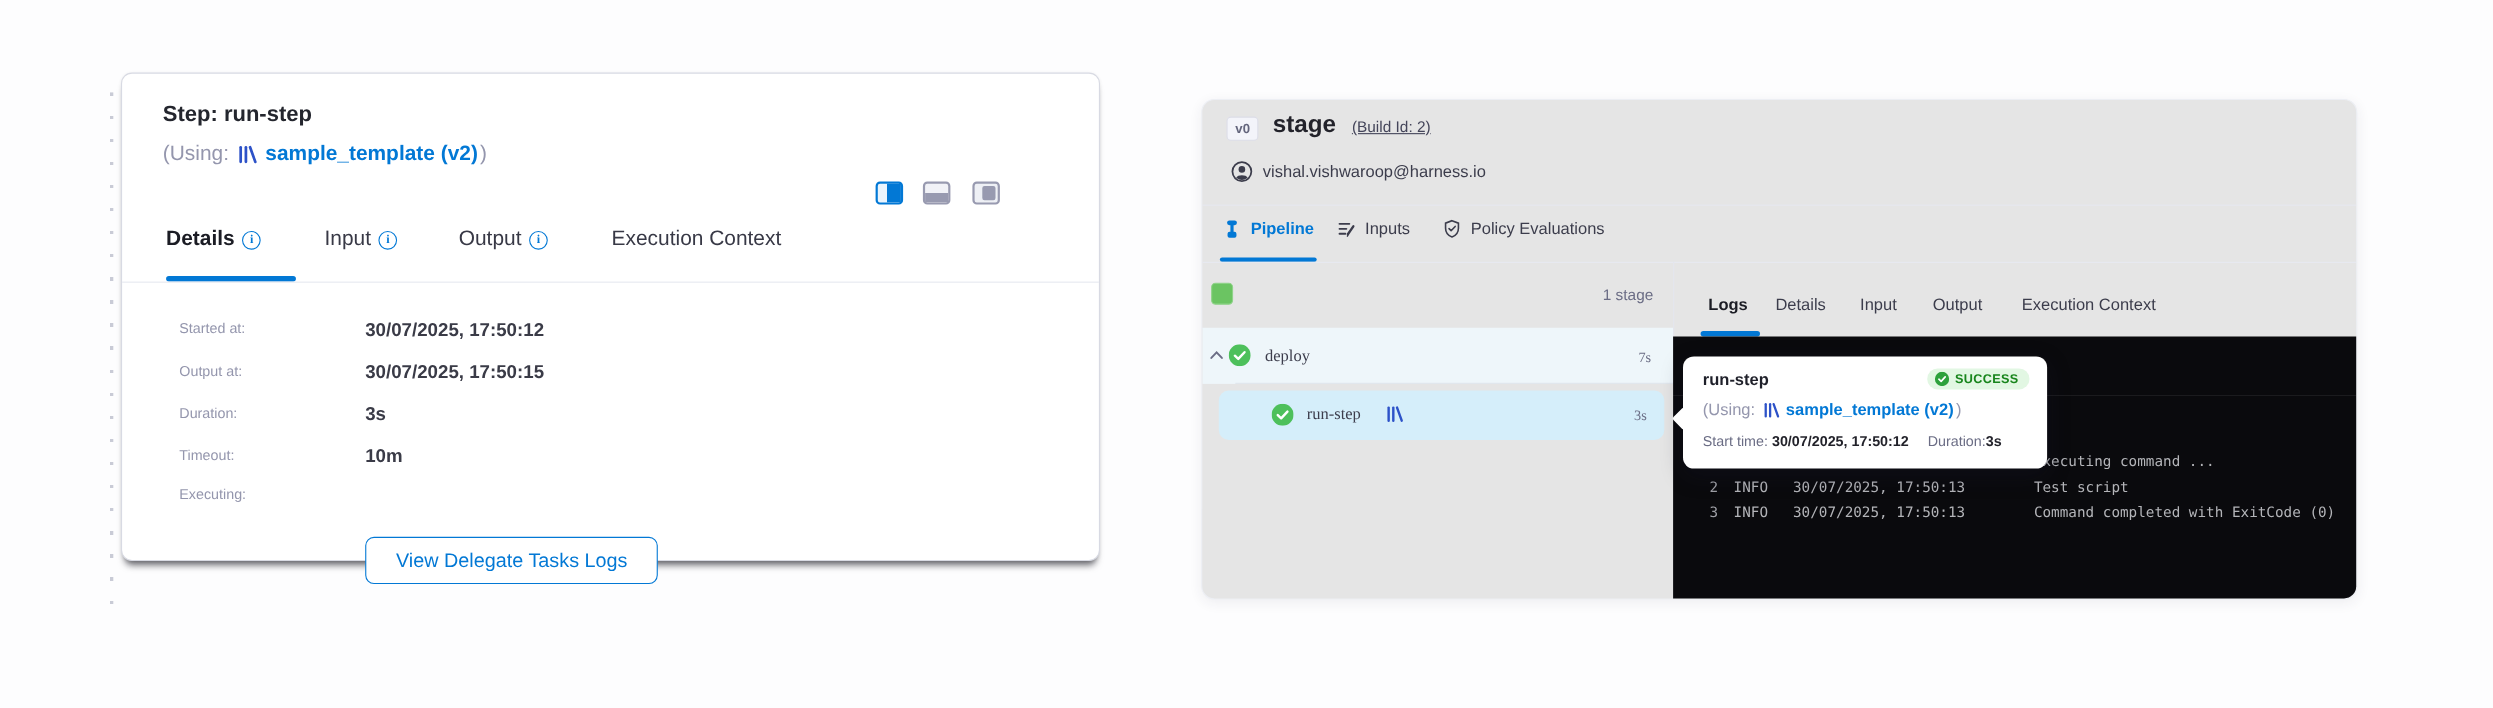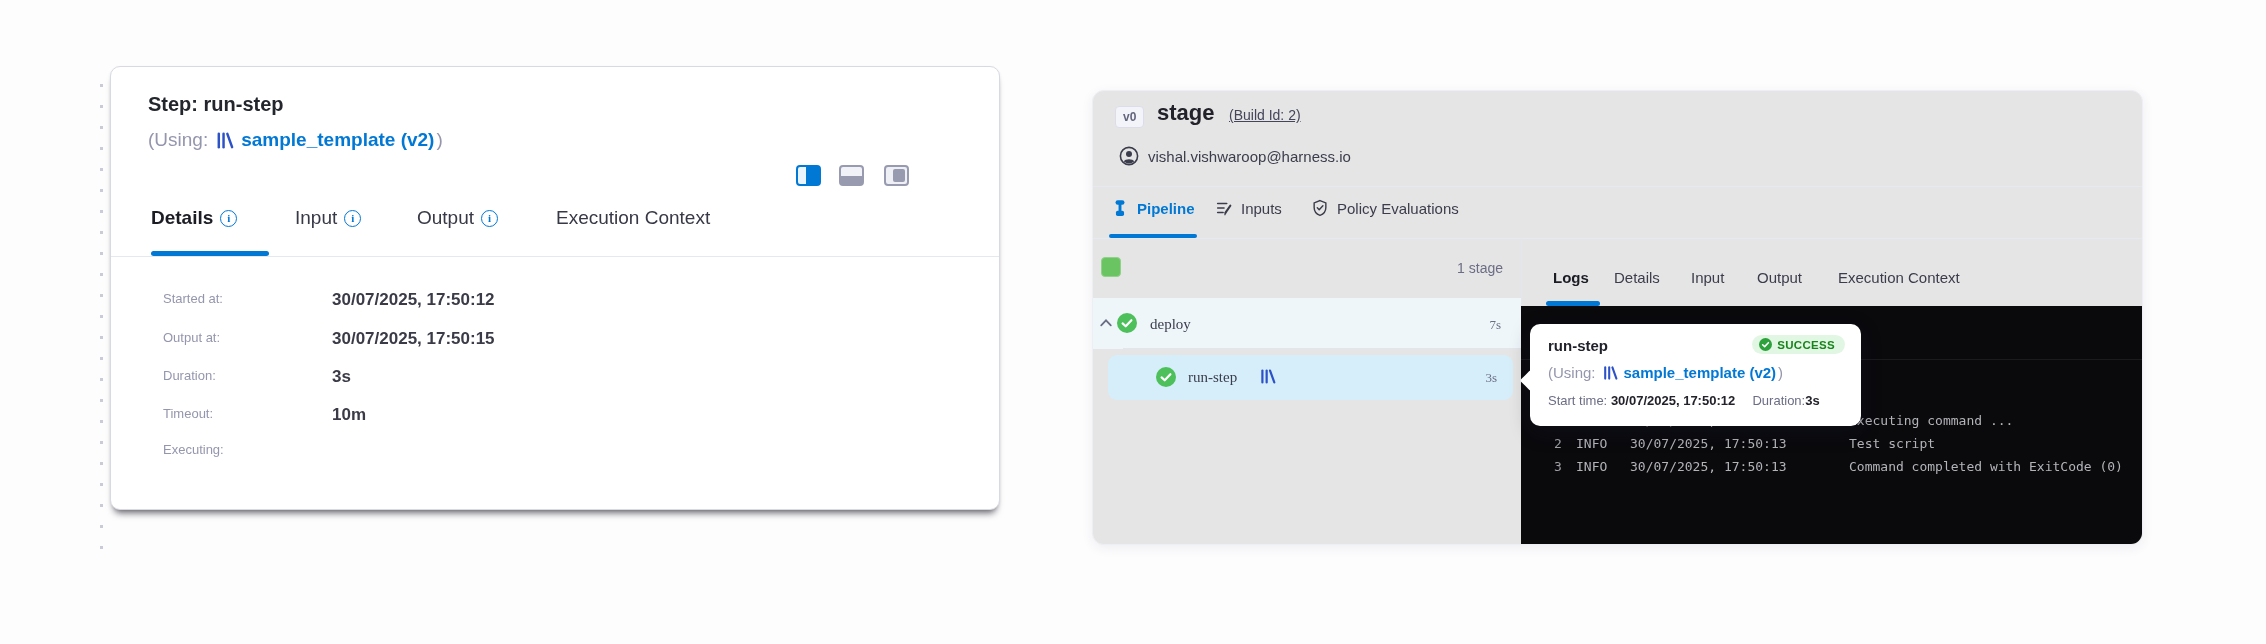--- a/index.html
+++ b/index.html
@@ -148,20 +148,21 @@
     <div class="detail-value" style="top:262px">30/07/2025, 17:50:15</div>
 
     <div class="detail-label" style="top:301px">Duration:</div>
     <div class="detail-value" style="top:300px">3s</div>
 
     <div class="detail-label" style="top:339px">Timeout:</div>
     <div class="detail-value" style="top:338px">10m</div>
 
     <div class="detail-label" style="top:375px">Executing:</div>
 
+    <button class="vdl-button">View Delegate Tasks Logs</button>
   </div>
 
   <div class="right-card">
 
     <div class="version-badge">v0</div>
     <div class="build-title">stage</div>
     <div class="build-id">(Build Id: 2)</div>
     <div class="email-row">
       <span style="display:inline-flex">
         <svg viewBox="0 0 20 20" width="20" height="20">

